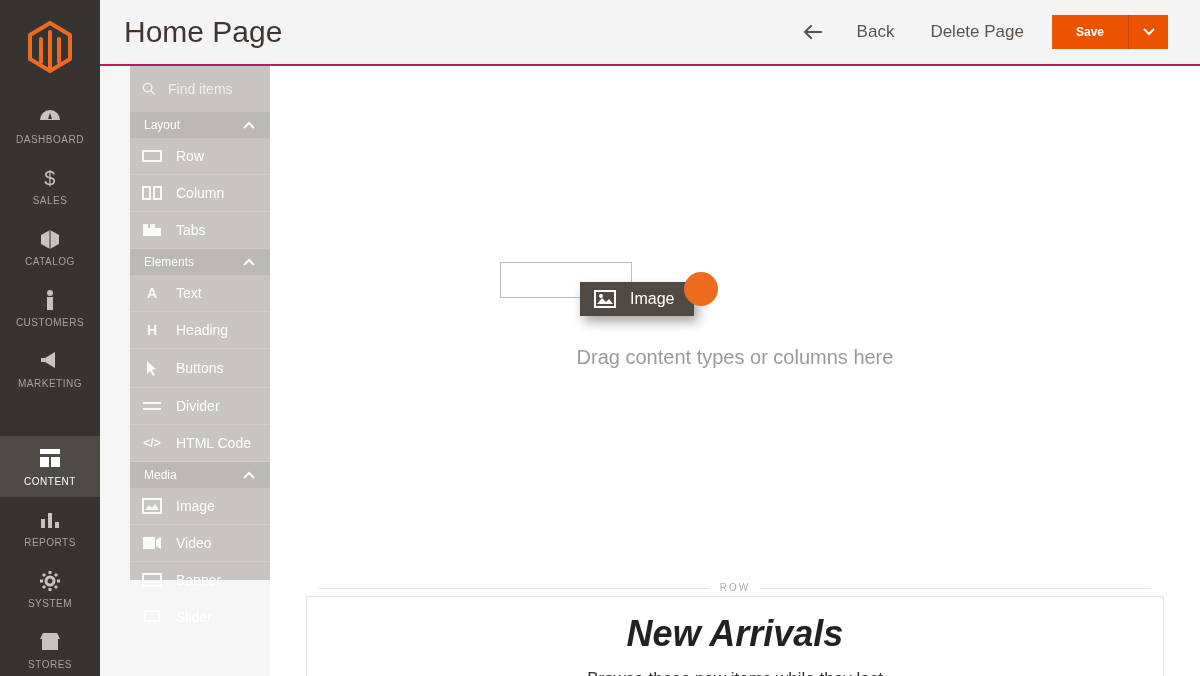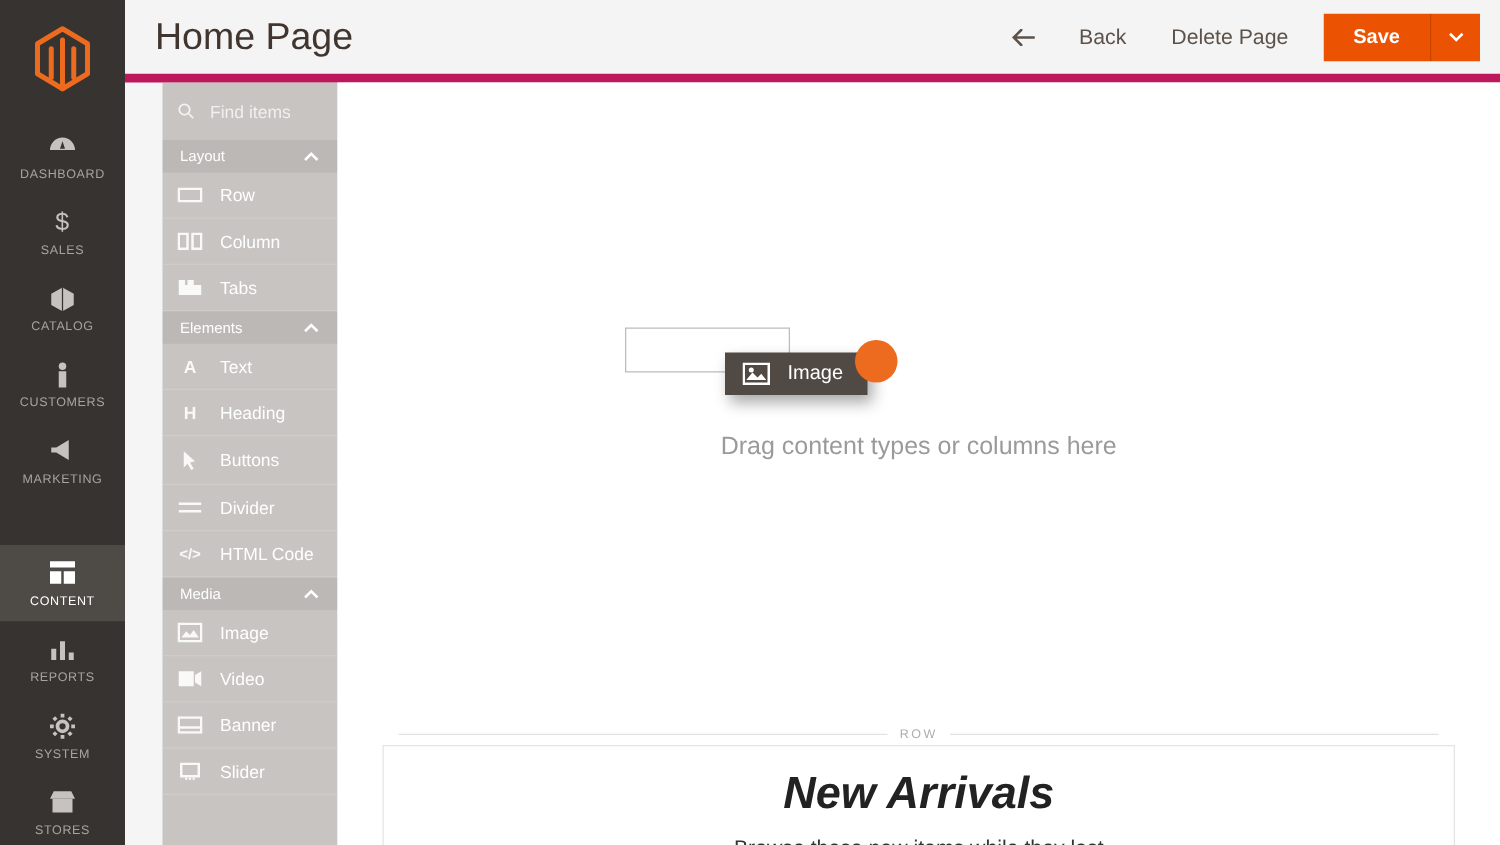--- a/index.html
+++ b/index.html
@@ -45,23 +45,23 @@
   }
   .nav-icon svg, .nav-icon span { color:#c7c2bd; }
 
   
   .header {
     position: absolute;
     left: 100px; top: 0;
     right: 0;
     height: 66px;
     background: #f4f4f4;
-    border-bottom: 7px solid #be185d;
+    border-bottom: 2px solid #be185d;
     display:flex; align-items:center;
-    padding: 0 16px 0 24px;
+    padding: 0 32px 0 24px;
   }
   .page-title {
     font-size: 30px;
     font-weight: 300;
     color: #41362f;
     flex: 0 0 auto;
   }
   .header-spacer { flex:1; }
   .hdr-btn {
     display:flex; align-items:center;
@@ -71,42 +71,42 @@
     cursor:pointer;
     gap:24px;
   }
   .hdr-btn svg { margin-right: 10px; }
   .save-group {
     display:flex; margin-left: 28px;
   }
   .save-btn {
     background:#eb5202;
     color:#fff;
-    font-size:16px;
+    font-size:12px;
     font-weight:600;
     padding: 10px 24px;
     border:none;
     cursor:pointer;
   }
   .save-dd {
     background:#eb5202;
     border:none;
     border-left:1px solid rgba(0,0,0,.15);
     width:40px;
     color:#fff;
     display:flex;align-items:center;justify-content:center;
     cursor:pointer;
   }
 
   
   .panel {
     position:absolute;
     left:130px; top:66px;
     width:140px;
-    height:610px;
+    height:514px;
     background: rgba(160,155,150,0.55);
     color:#fff;
     font-size:14px;
   }
   .panel-search {
     display:flex; align-items:center;
     padding: 10px 12px;
     height:46px;
   }
   .panel-search svg { opacity:.8; }

